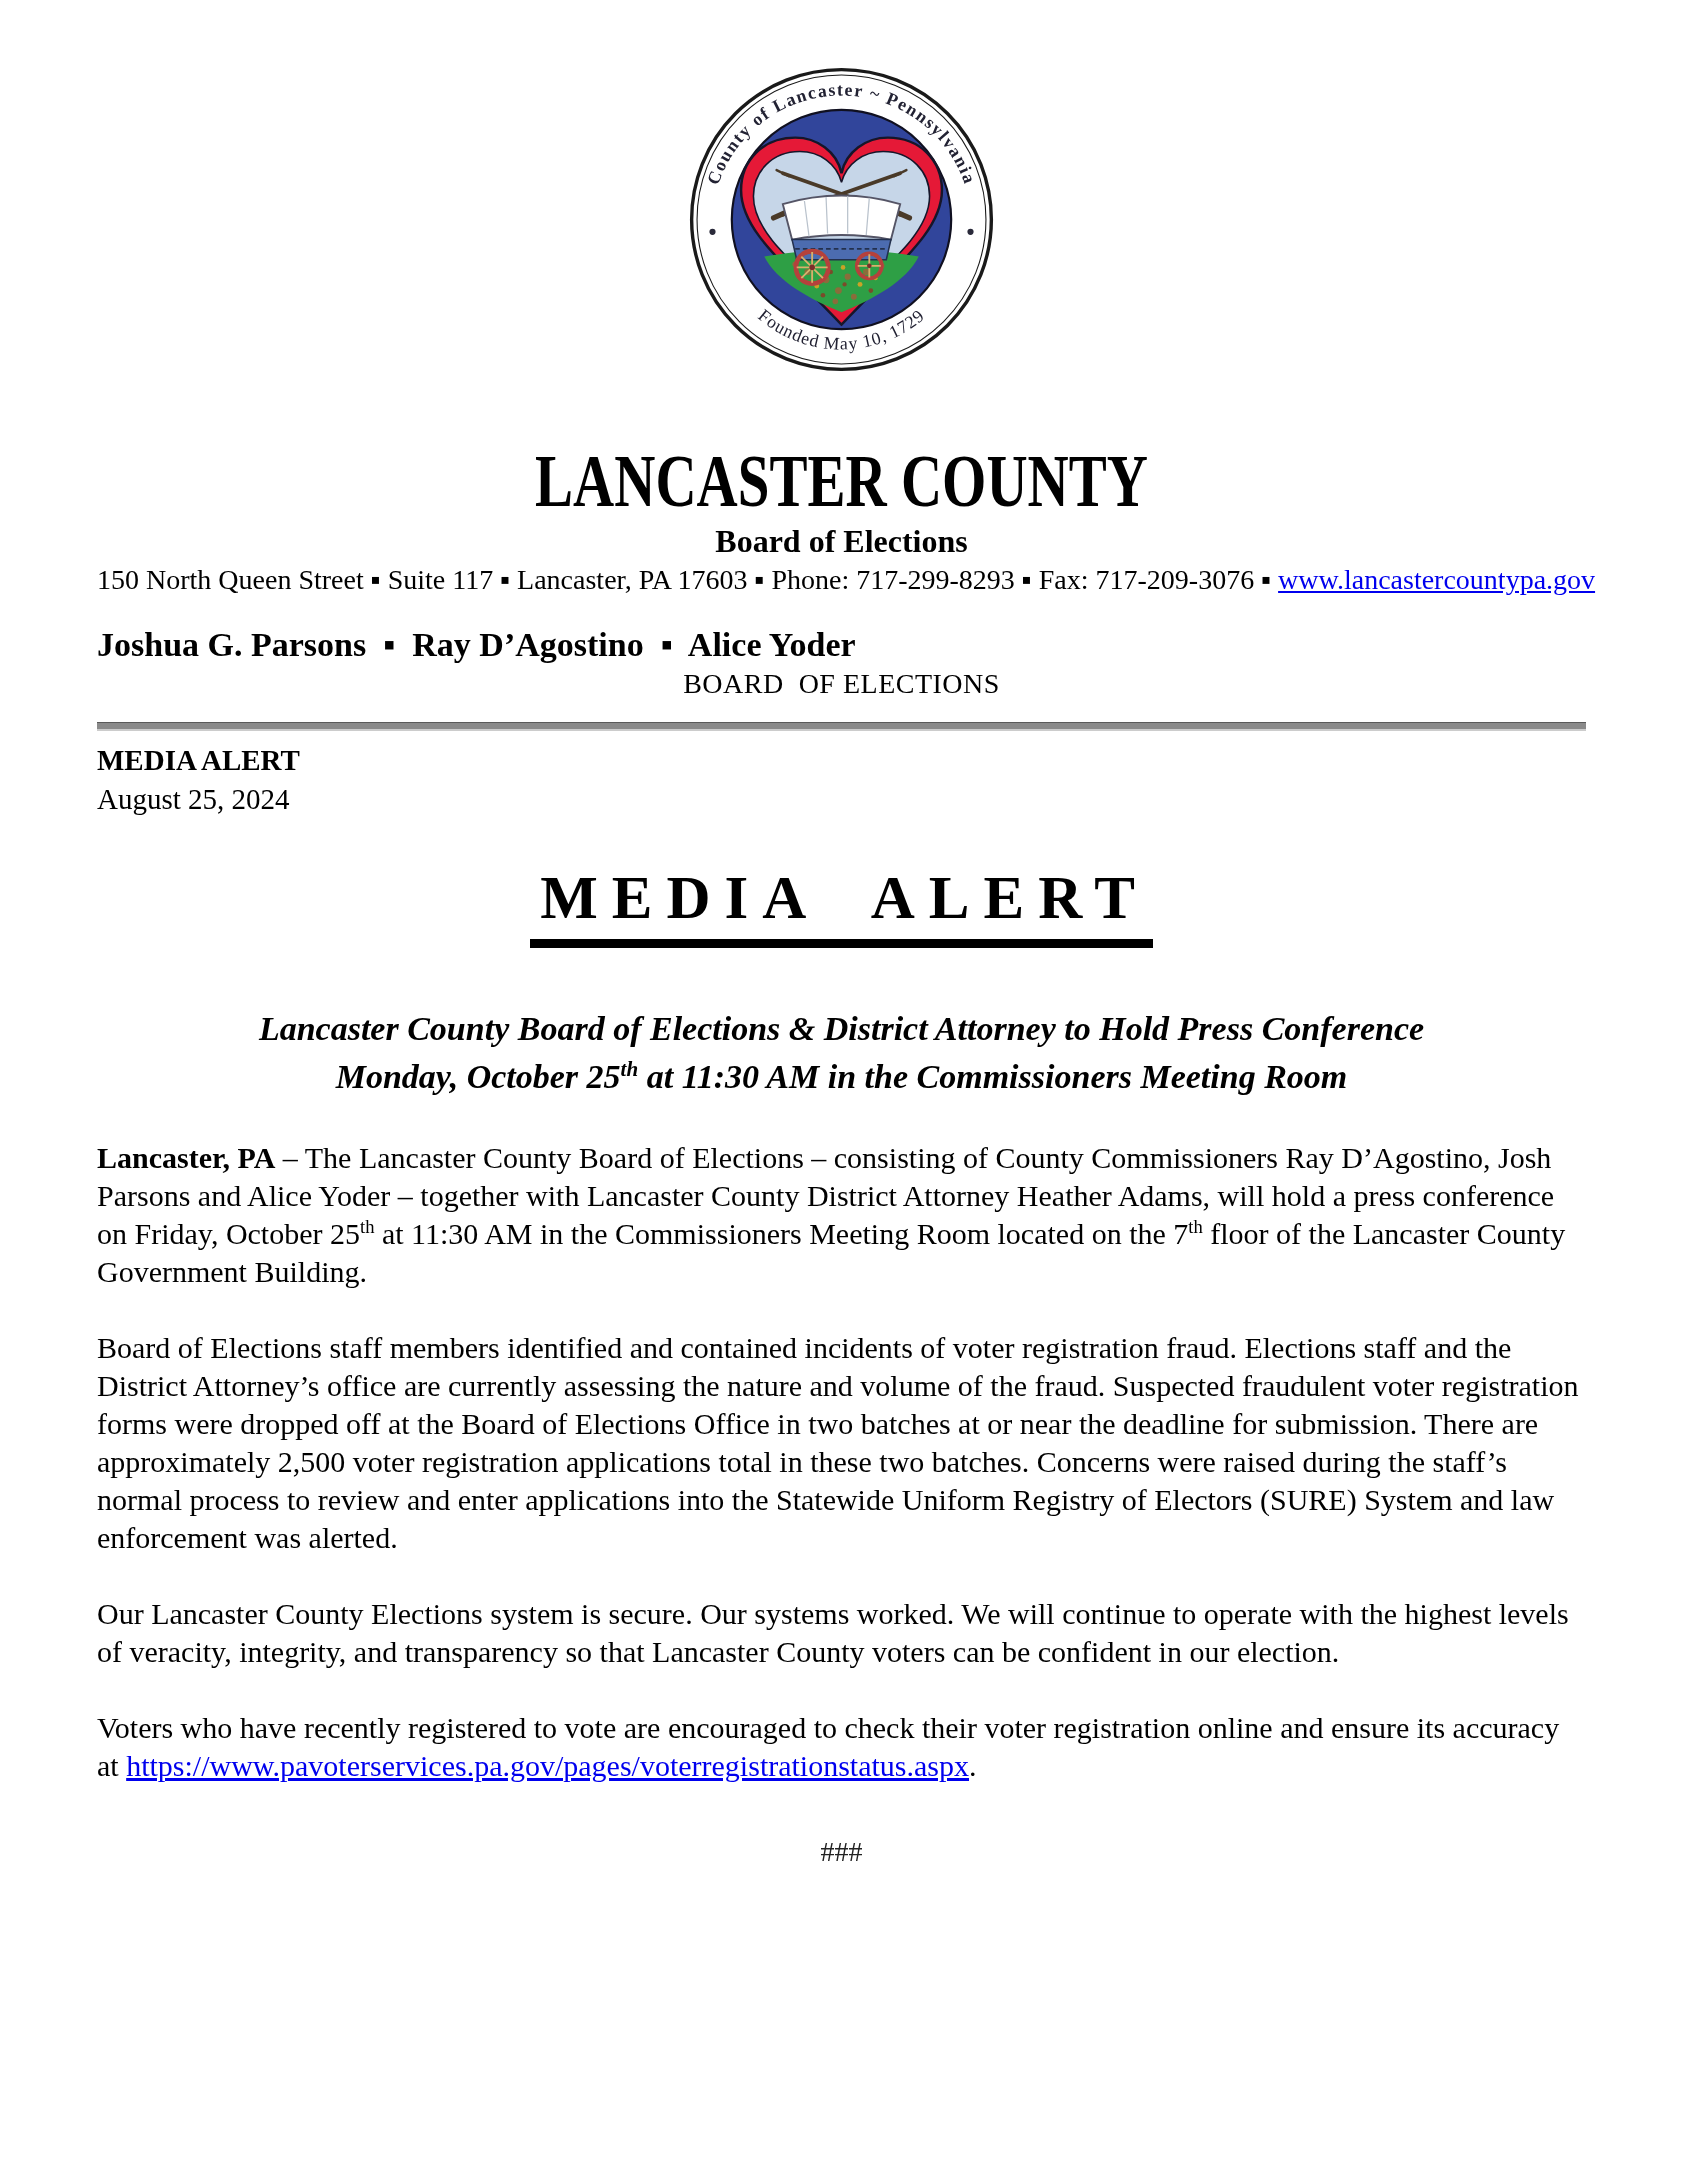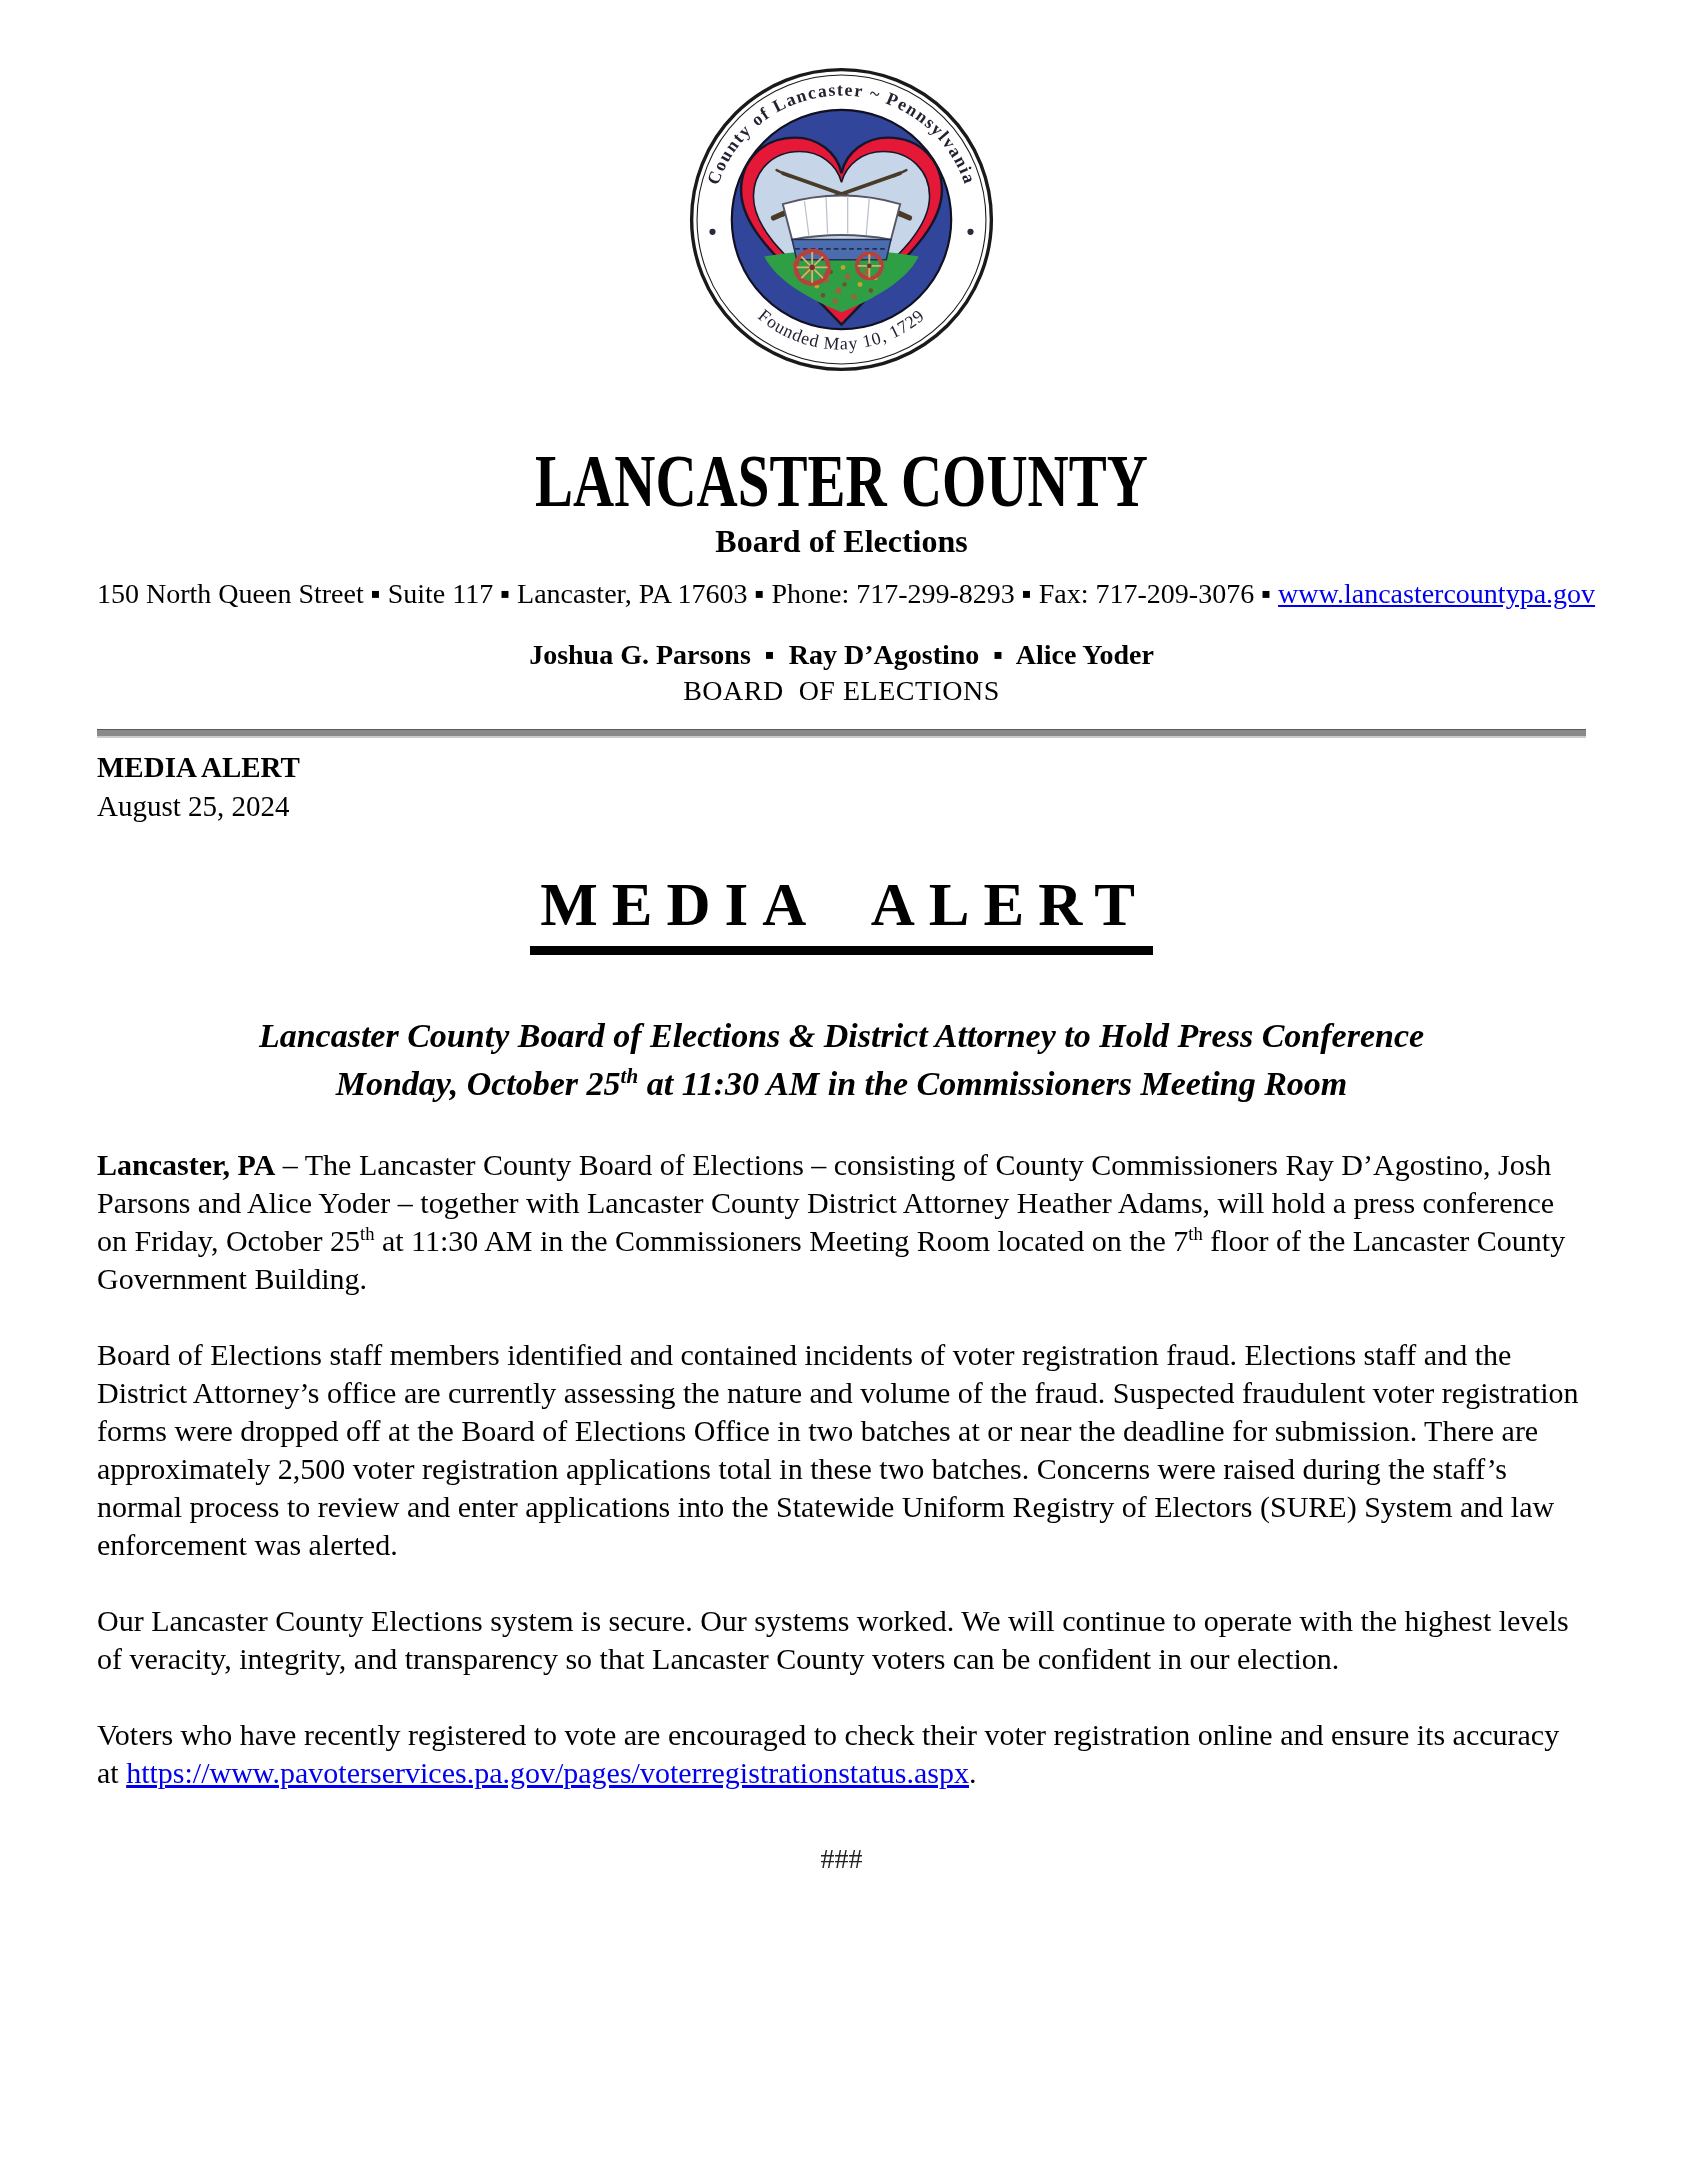--- a/index.html
+++ b/index.html
@@ -14,22 +14,22 @@
   }
   .seal{display:block;margin:0 auto;width:309px;height:309px;}
   .title{
     margin:69px 0 0 0;
     text-align:center;
     font-size:75px;font-weight:bold;line-height:1.0;
     transform:scaleX(0.76);transform-origin:50% 50%;
     letter-spacing:0px;white-space:nowrap;
   }
   .subtitle{margin-top:6px;text-align:center;font-size:32px;font-weight:bold;line-height:1.1;}
-  .address{margin-top:18px;text-align:center;font-size:28px;line-height:1.2;white-space:nowrap;}
-  .names{margin-top:28px;text-align:center;font-size:28px;font-weight:bold;white-space:pre-wrap;line-height:1.15;}
+  .address{margin-top:4px;text-align:center;font-size:28px;line-height:1.2;white-space:nowrap;}
+  .names{margin-top:28px;text-align:left;font-size:34px;font-weight:bold;white-space:pre-wrap;line-height:1.15;}
   .board-label{margin-top:4px;text-align:center;font-size:28px;letter-spacing:0.5px;white-space:pre-wrap;line-height:1.15;}
   .rule{
     margin-top:22px;height:6px;
     background:#8a8a8a;
     border-top:1px solid #5a5a5a;
     border-bottom:2px solid #cccccc;
   }
   .meta{display:flex;justify-content:space-between;margin-top:10px;font-size:29px;line-height:1.35;}
   .meta-right{text-align:right;}
   .b{font-weight:bold;}

